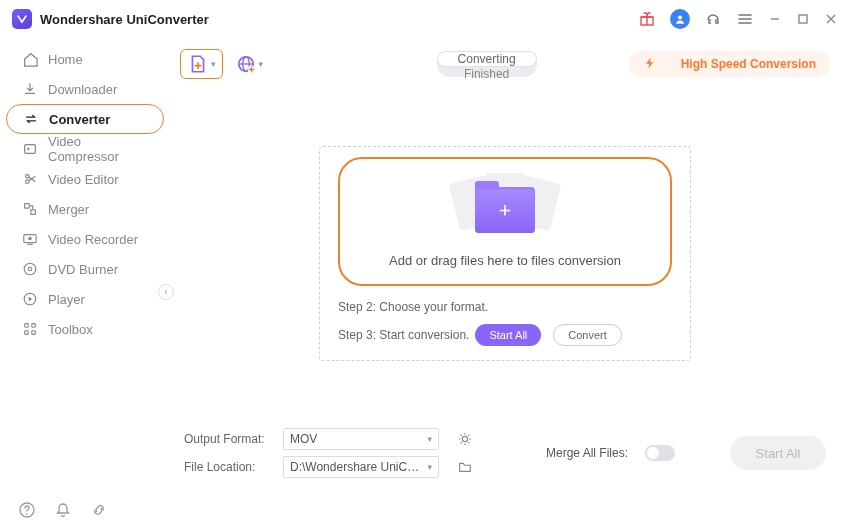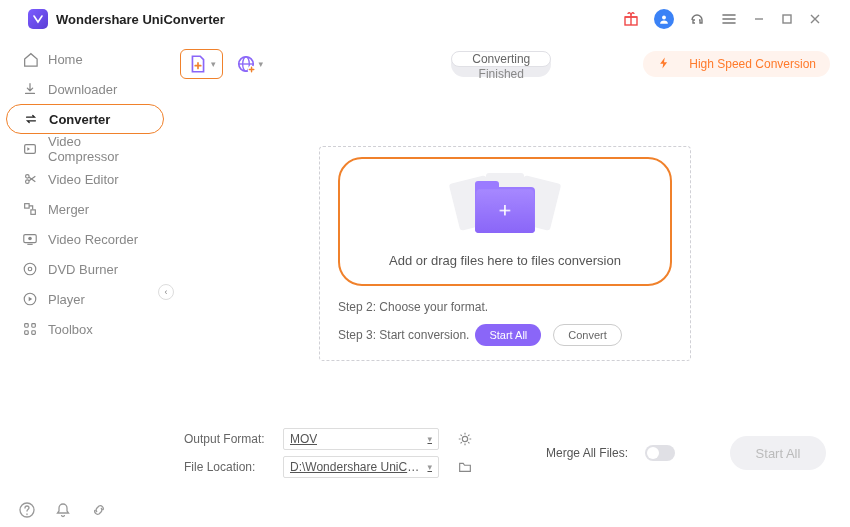--- a/index.html
+++ b/index.html
@@ -1,18 +1,18 @@
 <!DOCTYPE html>
 <html><head>
   <meta charset="utf-8">
   <style>
     * { margin: 0; padding: 0; box-sizing: border-box; font-family: -apple-system, BlinkMacSystemFont, "Segoe UI", Arial, sans-serif; }
     body { width: 850px; height: 527px; background: #fff; display: flex; flex-direction: column; overflow: hidden; }
     
-    .titlebar { height: 38px; display: flex; align-items: center; padding: 0 28px; }
+    .titlebar { height: 38px; display: flex; align-items: center; padding: 0 12px; }
     .logo { width: 20px; height: 20px; background: linear-gradient(135deg, #7b5cff, #5b3ed6); border-radius: 5px; display: flex; align-items: center; justify-content: center; margin-right: 8px; }
     .logo svg { width: 12px; height: 12px; }
     .app-title { font-size: 13px; font-weight: 600; color: #222; }
     .titlebar-right { margin-left: auto; display: flex; align-items: center; gap: 14px; }
     .tb-icon { width: 18px; height: 18px; display: flex; align-items: center; justify-content: center; cursor: pointer; color: #777; }
     .avatar-icon { width: 20px; height: 20px; border-radius: 50%; background: #3b82f6; color: #fff; display: flex; align-items: center; justify-content: center; }
     .gift-icon { color: #f04848; }
     .win-ctrl { width: 14px; height: 14px; display: flex; align-items: center; justify-content: center; cursor: pointer; color: #888; }
     
     .body-row { flex: 1; display: flex; min-height: 0; }
@@ -29,21 +29,21 @@
     .toolbar { display: flex; align-items: center; gap: 12px; height: 36px; }
     .tool-btn { display: flex; align-items: center; cursor: pointer; }
     .tool-btn.highlight { border: 1.5px solid #f0812b; border-radius: 6px; padding: 3px 6px; }
     .tool-icon { width: 22px; height: 22px; display: flex; align-items: center; justify-content: center; }
     .chev { font-size: 9px; color: #999; margin-left: 2px; }
     
     .tabs { margin-left: auto; display: flex; background: #ececf0; border-radius: 14px; height: 26px; align-items: center; margin-right: 80px; flex-direction: column; }
     .tab { padding: 0 20px; height: 26px; display: flex; align-items: center; font-size: 12px; color: #888; cursor: pointer; border-radius: 14px; }
     .tab.active { background: #fff; border: 1px solid #e0e0e5; color: #666; }
     
-    .hsc-btn { background: #fff3ed; color: #ff7a2b; border-radius: 13px; height: 26px; padding: 0 14px; display: flex; align-items: center; gap: 18px; font-size: 12px; cursor: pointer; }
+    .hsc-btn { background: #fff3ed; color: #ff7a2b; border-radius: 13px; height: 26px; padding: 0 14px; display: flex; align-items: center; gap: 24px; font-size: 12px; cursor: pointer; font-weight: bold; }
     
     .content { flex: 1; display: flex; align-items: center; justify-content: center; }
     .drop-panel { width: 372px; border: 1px dashed #d0d0d5; border-radius: 4px; padding: 10px 18px 14px; }
     .drop-zone { border: 2px solid #f0812b; border-radius: 24px; padding: 14px 12px 16px; display: flex; flex-direction: column; align-items: center; margin-bottom: 14px; }
     .folder-stack { position: relative; width: 110px; height: 70px; margin-bottom: 10px; }
     .bg-file { position: absolute; width: 38px; height: 48px; background: #f0f0f3; border-radius: 3px; top: 6px; }
     .bg-file.l { left: 4px; transform: rotate(-14deg); }
     .bg-file.r { right: 4px; transform: rotate(14deg); }
     .bg-file.c { left: 36px; top: 0; }
     .folder { position: absolute; left: 25px; top: 14px; width: 60px; height: 46px; background: #9b7bff; border-radius: 4px; display: flex; align-items: center; justify-content: center; }
@@ -56,21 +56,21 @@
     .step-row { display: flex; align-items: center; gap: 6px; }
     .mini-icon { width: 18px; height: 18px; display: inline-flex; align-items: center; justify-content: center; }
     .pill { height: 22px; padding: 0 14px; border-radius: 11px; font-size: 11px; display: flex; align-items: center; cursor: pointer; }
     .pill.primary { background: #8a66f8; color: #fff; }
     .pill.secondary { background: #fff; border: 1px solid #ccc; color: #666; margin-left: 6px; }
     
     .footer { height: 56px; display: flex; align-items: center; gap: 12px; padding: 0 4px; font-size: 12px; color: #555; }
     .footer-col { display: flex; flex-direction: column; gap: 6px; }
     .footer-row { display: flex; align-items: center; gap: 17px; }
     .f-label { width: 82px; color: #666; }
-    .select { width: 156px; height: 22px; border: 1px solid #ddd; border-radius: 2px; background: #fff; padding: 0 6px; display: flex; align-items: center; justify-content: space-between; cursor: pointer; font-size: 12px; color: #555; text-decoration: underline; }
+    .select { width: 156px; height: 22px; border: 1px solid #ddd; border-radius: 2px; background: #fff; padding: 0 6px; display: flex; align-items: center; justify-content: space-between; cursor: pointer; font-size: 12px; color: #555; }
     .select .val { overflow: hidden; white-space: nowrap; text-overflow: ellipsis; }
     .f-icon { width: 18px; height: 18px; display: flex; align-items: center; justify-content: center; color: #888; cursor: pointer; }
     .toggle { width: 30px; height: 16px; background: #e0e0e5; border-radius: 8px; position: relative; cursor: pointer; }
     .toggle::after { content: ""; position: absolute; width: 12px; height: 12px; background: #fff; border-radius: 50%; top: 2px; left: 2px; }
     .start-all-btn { margin-left: auto; width: 96px; height: 34px; background: #f0f0f3; color: #bbb; border-radius: 17px; display: flex; align-items: center; justify-content: center; font-size: 13px; cursor: pointer; }
     
     .statusbar { height: 34px; display: flex; align-items: center; padding: 0 18px; gap: 18px; }
     .sb-foot-icon { width: 18px; height: 18px; color: #999; cursor: pointer; display: flex; align-items: center; justify-content: center; }
   </style>
 </head>

